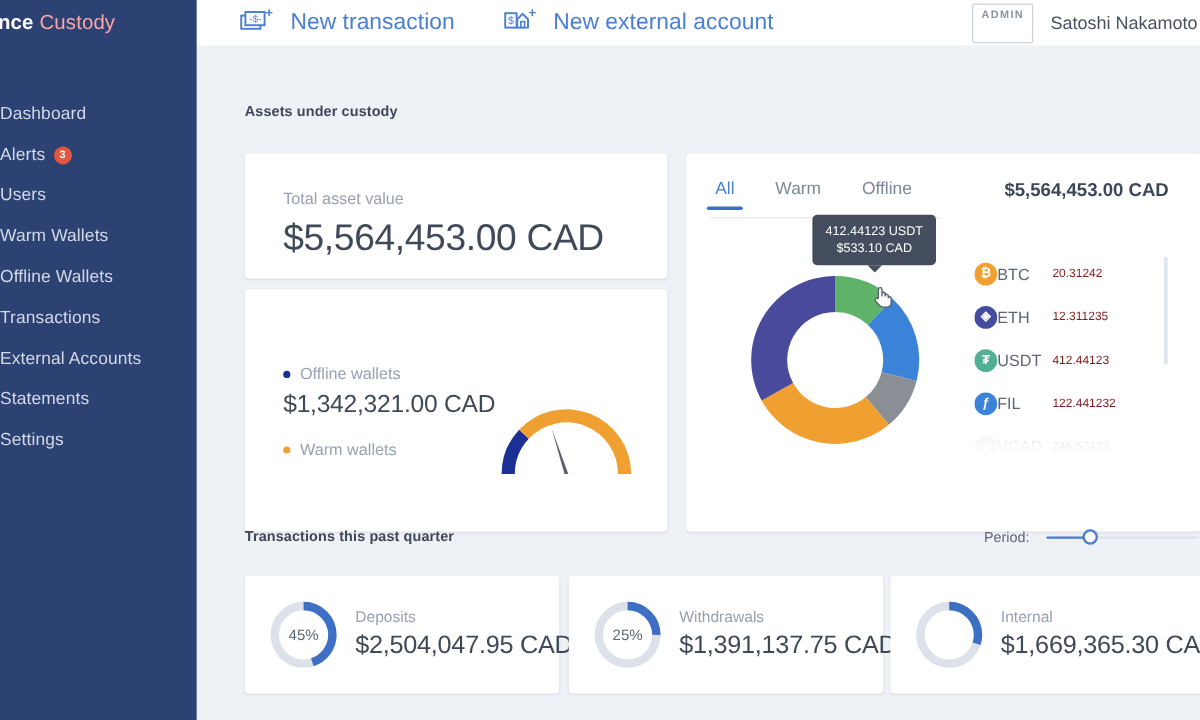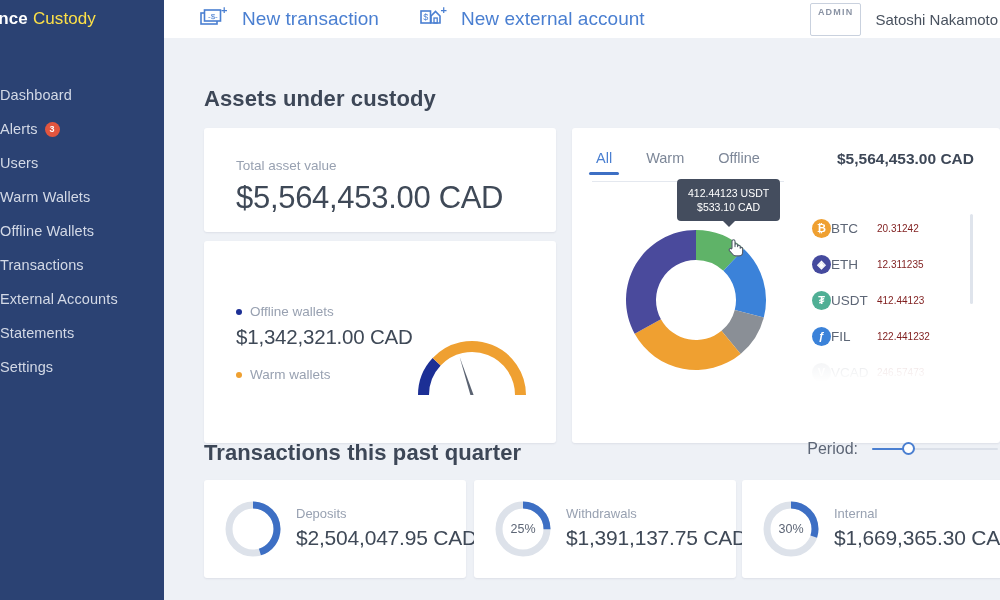--- a/index.html
+++ b/index.html
@@ -16,21 +16,21 @@
   .sidebar {
     position:absolute; left:0; top:0; width:164px; height:600px;
     background:#2b4273; overflow:hidden;
   }
   .brand {
     position:absolute; left:-38px; top:0; width:202px; height:38px;
     display:flex; align-items:center; white-space:nowrap;
     font-size:17px; color:#ffffff; letter-spacing:.1px;
   }
   .brand .b-strong { font-weight:bold; }
-  .brand .b-light { font-weight:normal; color:#fde047; margin-left:5px; }
+  .brand .b-light { font-weight:normal; color:#fca5a5; margin-left:5px; }
   .nav { position:absolute; left:-38px; top:78px; width:210px; }
   .nav-item {
     height:34px; display:flex; align-items:center; white-space:nowrap;
     font-size:14.5px; color:#d3d9e6; padding-left:0; letter-spacing:.1px;
   }
   .nav-item .lbl { display:inline-block; }
   .badge-alert {
     display:inline-flex; align-items:center; justify-content:center;
     width:15px; height:15px; border-radius:50%;
     background:#e2553e; color:#fff; font-size:9px; font-weight:bold;
@@ -59,21 +59,21 @@
   .admin-badge {
     border:1px solid #c9d1de; border-radius:2px;
     font-size:9px; letter-spacing:1.2px; color:#8a93a4;
     padding:3px 7px 18px 7px; margin-right:14px; font-weight:bold;
   }
   .user-name { font-size:15px; color:#49525f; white-space:nowrap; }
 
   
   .content { position:absolute; left:164px; top:38px; width:836px; height:562px; background:#eef1f6; }
   .section-title {
-    font-size:22px; font-weight:bold; color:#3d4757; letter-spacing:.1px;
+    font-size:12px; font-weight:bold; color:#3d4757; letter-spacing:.1px;
   }
   .card { background:#fff; border-radius:3px; box-shadow:0 1px 2px rgba(40,55,85,.09); }
 
   #title-assets { position:absolute; left:40px; top:48px; }
 
   
   #card-total { position:absolute; left:40px; top:90px; width:352px; height:104px; }
   .tav-label { position:absolute; left:32px; top:30px; font-size:13.5px; color:#98a1b1; }
   .tav-value { position:absolute; left:32px; top:52px; font-size:31px; color:#3f4957; letter-spacing:-.3px; white-space:nowrap; }
 
@@ -133,21 +133,21 @@
     pointer-events:none;
   }
   .list-scroll {
     position:absolute; left:398px; top:86px; width:3px; height:90px;
     background:#dfe4ec; border-radius:2px; cursor:pointer;
   }
 
   
   #title-tx { position:absolute; left:40px; top:402px; }
   .period { position:absolute; right:2px; top:402px; display:flex; align-items:center; }
-  .period-label { font-size:16px; color:#5d6676; margin-right:14px; }
+  .period-label { font-size:12px; color:#5d6676; margin-right:14px; }
   .slider { position:relative; width:126px; height:16px; }
   .slider-track { position:absolute; left:0; top:7px; width:126px; height:2px; background:#dbe0e9; border-radius:1px; }
   .slider-fill { position:absolute; left:0; top:7px; width:36px; height:2px; background:#4a7fd1; border-radius:1px; }
   .slider-knob {
     position:absolute; left:30px; top:1px; width:13px; height:13px; border-radius:50%;
     background:#fff; border:2px solid #4a7fd1; cursor:pointer;
   }
 
   .tx-card { position:absolute; top:442px; width:262px; height:98px; }
   #tx-0 { left:40px; } #tx-1 { left:310px; } #tx-2 { left:578px; }
@@ -330,36 +330,36 @@
         <span class="slider-fill"></span>
         <span class="slider-knob"></span>
       </span>
     </div>
 
     <section class="card tx-card" id="tx-0">
       <span class="tx-ring"><svg width="58" height="58" viewBox="0 0 58 58">
             <circle cx="29" cy="29" r="24" fill="none" stroke="#dde2ea" stroke-width="7"></circle>
             <circle cx="29" cy="29" r="24" fill="none" stroke="#3d6fc4" stroke-width="7" stroke-dasharray="67.85840131753953 150.79644737231007" transform="rotate(-90 29 29)"></circle>
           </svg></span>
+      <span class="tx-pct">45%</span>
       <span class="tx-label">Deposits</span>
       <span class="tx-value">$2,504,047.95 CAD</span>
     </section>
     <section class="card tx-card" id="tx-1">
       <span class="tx-ring"><svg width="58" height="58" viewBox="0 0 58 58">
             <circle cx="29" cy="29" r="24" fill="none" stroke="#dde2ea" stroke-width="7"></circle>
             <circle cx="29" cy="29" r="24" fill="none" stroke="#3d6fc4" stroke-width="7" stroke-dasharray="37.69911184307752 150.79644737231007" transform="rotate(-90 29 29)"></circle>
           </svg></span>
       <span class="tx-pct">25%</span>
       <span class="tx-label">Withdrawals</span>
       <span class="tx-value">$1,391,137.75 CAD</span>
     </section>
     <section class="card tx-card" id="tx-2">
       <span class="tx-ring"><svg width="58" height="58" viewBox="0 0 58 58">
             <circle cx="29" cy="29" r="24" fill="none" stroke="#dde2ea" stroke-width="7"></circle>
             <circle cx="29" cy="29" r="24" fill="none" stroke="#3d6fc4" stroke-width="7" stroke-dasharray="45.23893421169302 150.79644737231007" transform="rotate(-90 29 29)"></circle>
           </svg></span>
-      <span class="tx-pct">30%</span>
       <span class="tx-label">Internal</span>
       <span class="tx-value">$1,669,365.30 CAD</span>
     </section>
 
   </main>
 </div>
 
 </body></html>

